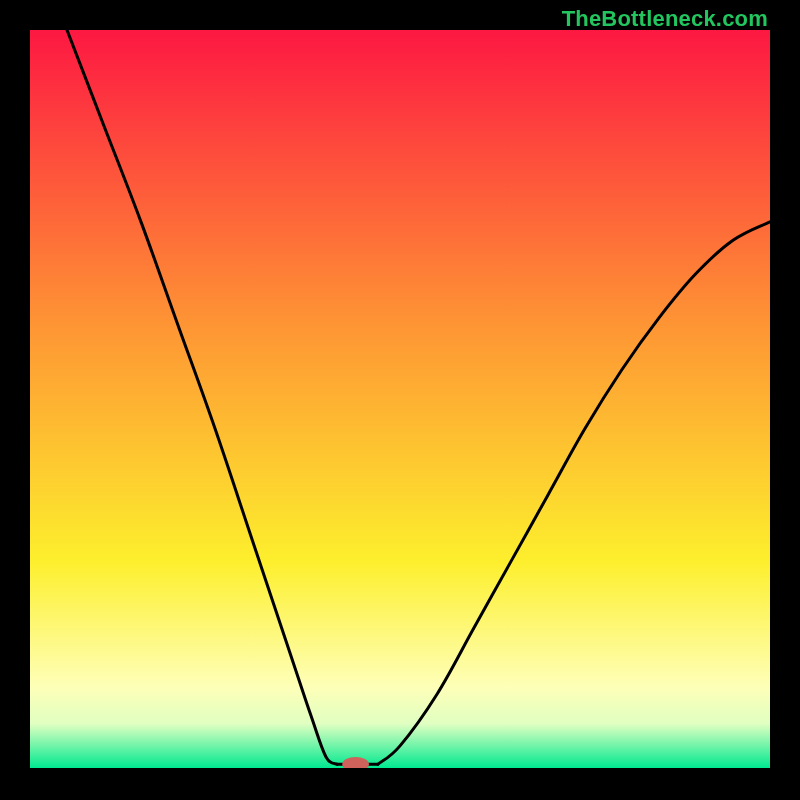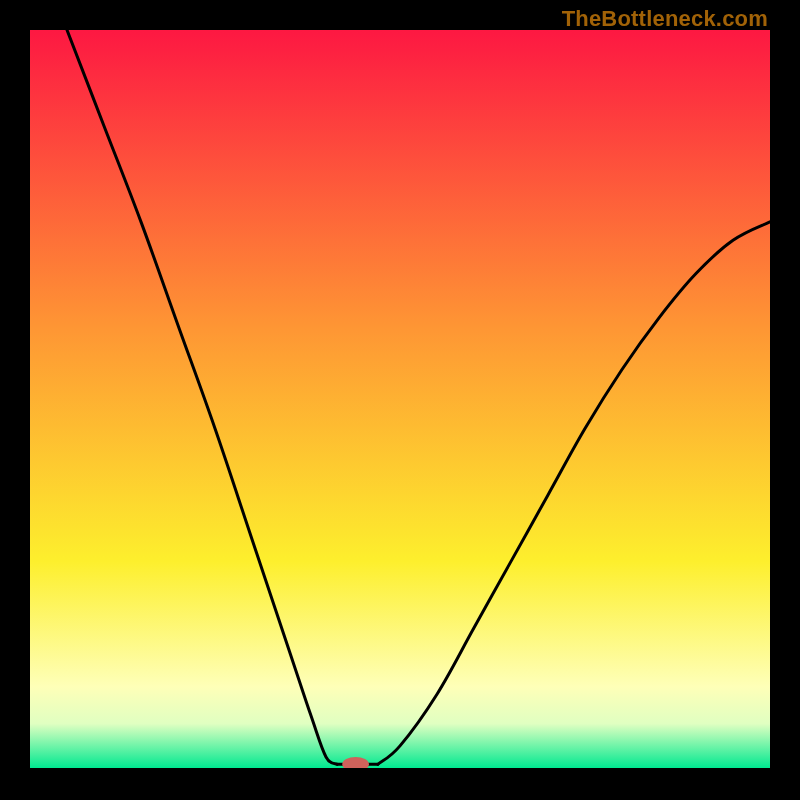--- a/index.html
+++ b/index.html
@@ -24,21 +24,21 @@
     top: 30px;
     left: 30px;
     width: 740px;
     height: 738px;
     overflow: hidden;
   }
   .watermark {
     position: absolute;
     top: 6px;
     right: 32px;
-    color: #a16207;
+    color: #22c55e;
     font-size: 22px;
     font-weight: 600;
     letter-spacing: 0.2px;
   }
   svg {
     display: block;
   }
   .marker {
     fill: #cf625b;
   }

